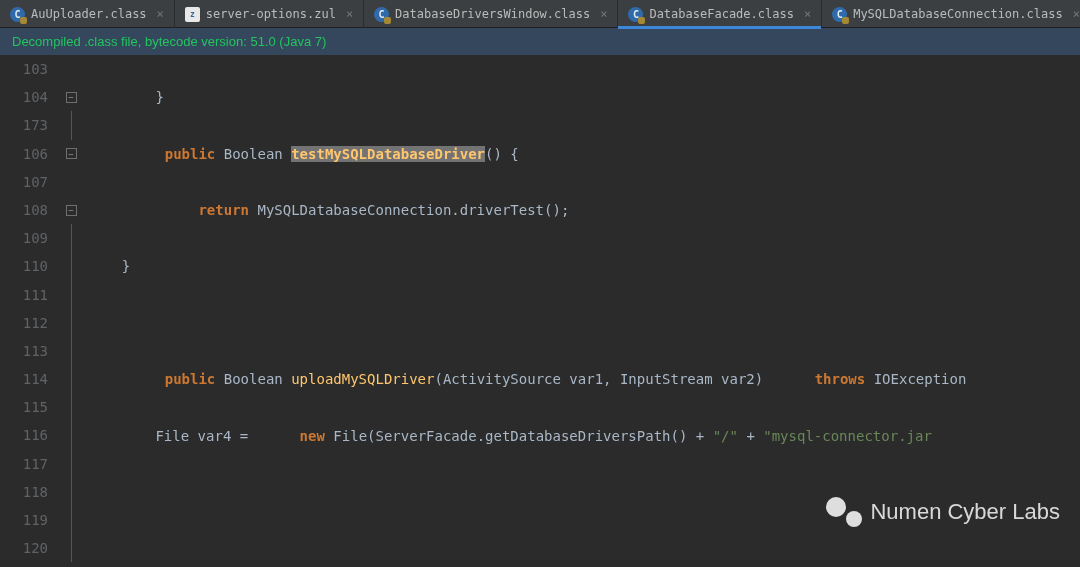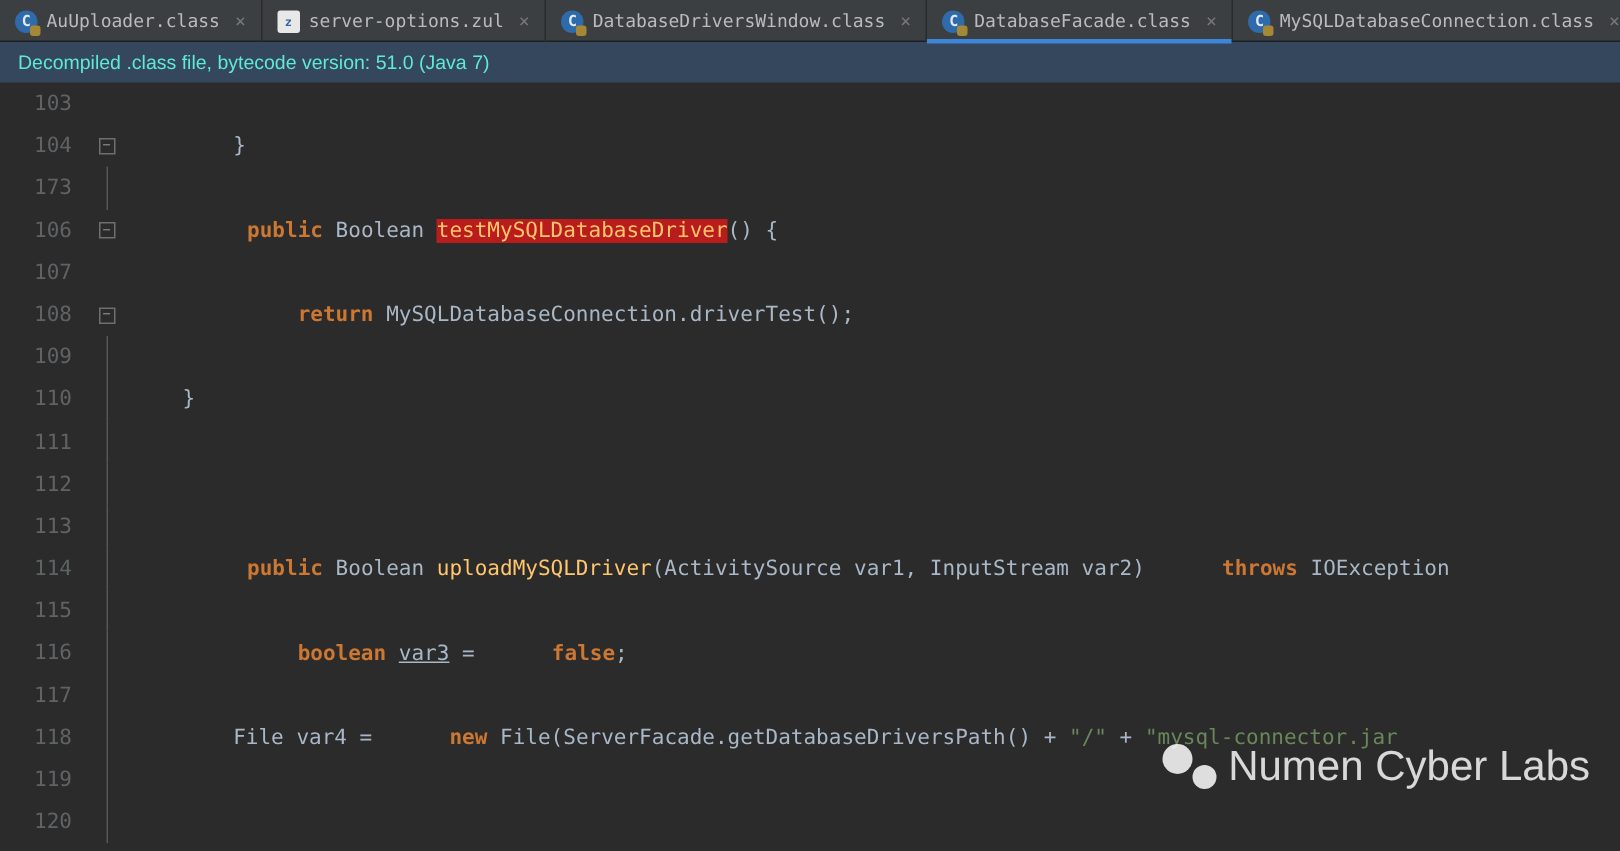--- a/index.html
+++ b/index.html
@@ -62,21 +62,21 @@
     background: #e8e8e8;
     border-radius: 2px;
     display: inline-flex;
     align-items: center; justify-content: center;
     font-size: 8px;
     color: #336699;
     font-weight: 700;
   }
   .banner {
     background: #35475c;
-    color: #5eead4;
+    color: #22c55e;
     font-size: 13px;
     padding: 6px 12px;
     font-family: -apple-system, sans-serif;
   }
   .editor {
     display: flex;
     height: calc(567px - 28px - 30px);
     font-size: 14px;
     line-height: 28.2px;
   }
@@ -114,32 +114,32 @@
     padding-left: 6px;
     white-space: pre;
   }
   .code div { height: 28.2px; }
   .kw   { color: #cc7832; font-weight: bold; padding-left: 43px; }
   .type { color: #a9b7c6; }
   .mname{ color: #ffc66d; }
   .ital { color: #a9b7c6; }
   .str  { color: #6a8759; }
   .par  { color: #a9b7c6; }
-  .hl   { background: #b91c1c; }
+  .hl   { background: #737373; font-weight: bold; }
   .und  { text-decoration: underline; }
   .watermark {
     position: absolute;
     right: 20px;
     bottom: 40px;
     display:flex;
     align-items:center;
     gap: 8px;
     color:#ffffffd0;
     font-family: -apple-system, sans-serif;
-    font-size: 28px;
+    font-size: 22px;
     font-weight: 400;
   }
   .watermark .wx {
     display:inline-block; width:36px; height:30px; position:relative;
   }
   .watermark .wx::before, .watermark .wx::after {
     content:""; position:absolute; background:#ffffffd8; border-radius:50%;
   }
   .watermark .wx::before { width:20px;height:20px; left:0; top:0; }
   .watermark .wx::after  { width:16px;height:16px; right:0; bottom:0; }
@@ -252,21 +252,20 @@
       </div>
   </div>
 
   <div class="code">
 <div><span class="par">        }</span></div>
 <div>    <span class="kw">public</span> <span class="type">Boolean</span> <span class="mname hl">testMySQLDatabaseDriver</span><span>() {</span></div>
 <div>        <span class="kw">return</span> <span>MySQLDatabaseConnection</span>.<span class="ital">driverTest</span><span>();</span></div>
 <div><span>    }</span></div>
 <div></div>
 <div>    <span class="kw">public</span> <span>Boolean</span> <span class="mname">uploadMySQLDriver</span><span>(ActivitySource var1, InputStream var2)</span> <span class="kw">throws</span> <span>IOException</span> </div>
-<div>        <span class="kw">boolean</span> <span class="und">var3</span><span> = </span><span class="kw">false</span><span>;</span></div>
 <div>        <span>File</span> <span>var4</span> = <span class="kw">new</span> <span>File</span><span>(ServerFacade.</span><span class="ital">getDatabaseDriversPath</span><span>() + </span><span class="str">"/"</span><span> + </span><span class="str">"mysql-connector.jar</span></div>
 
 
 
 
 
 
 
 
 

